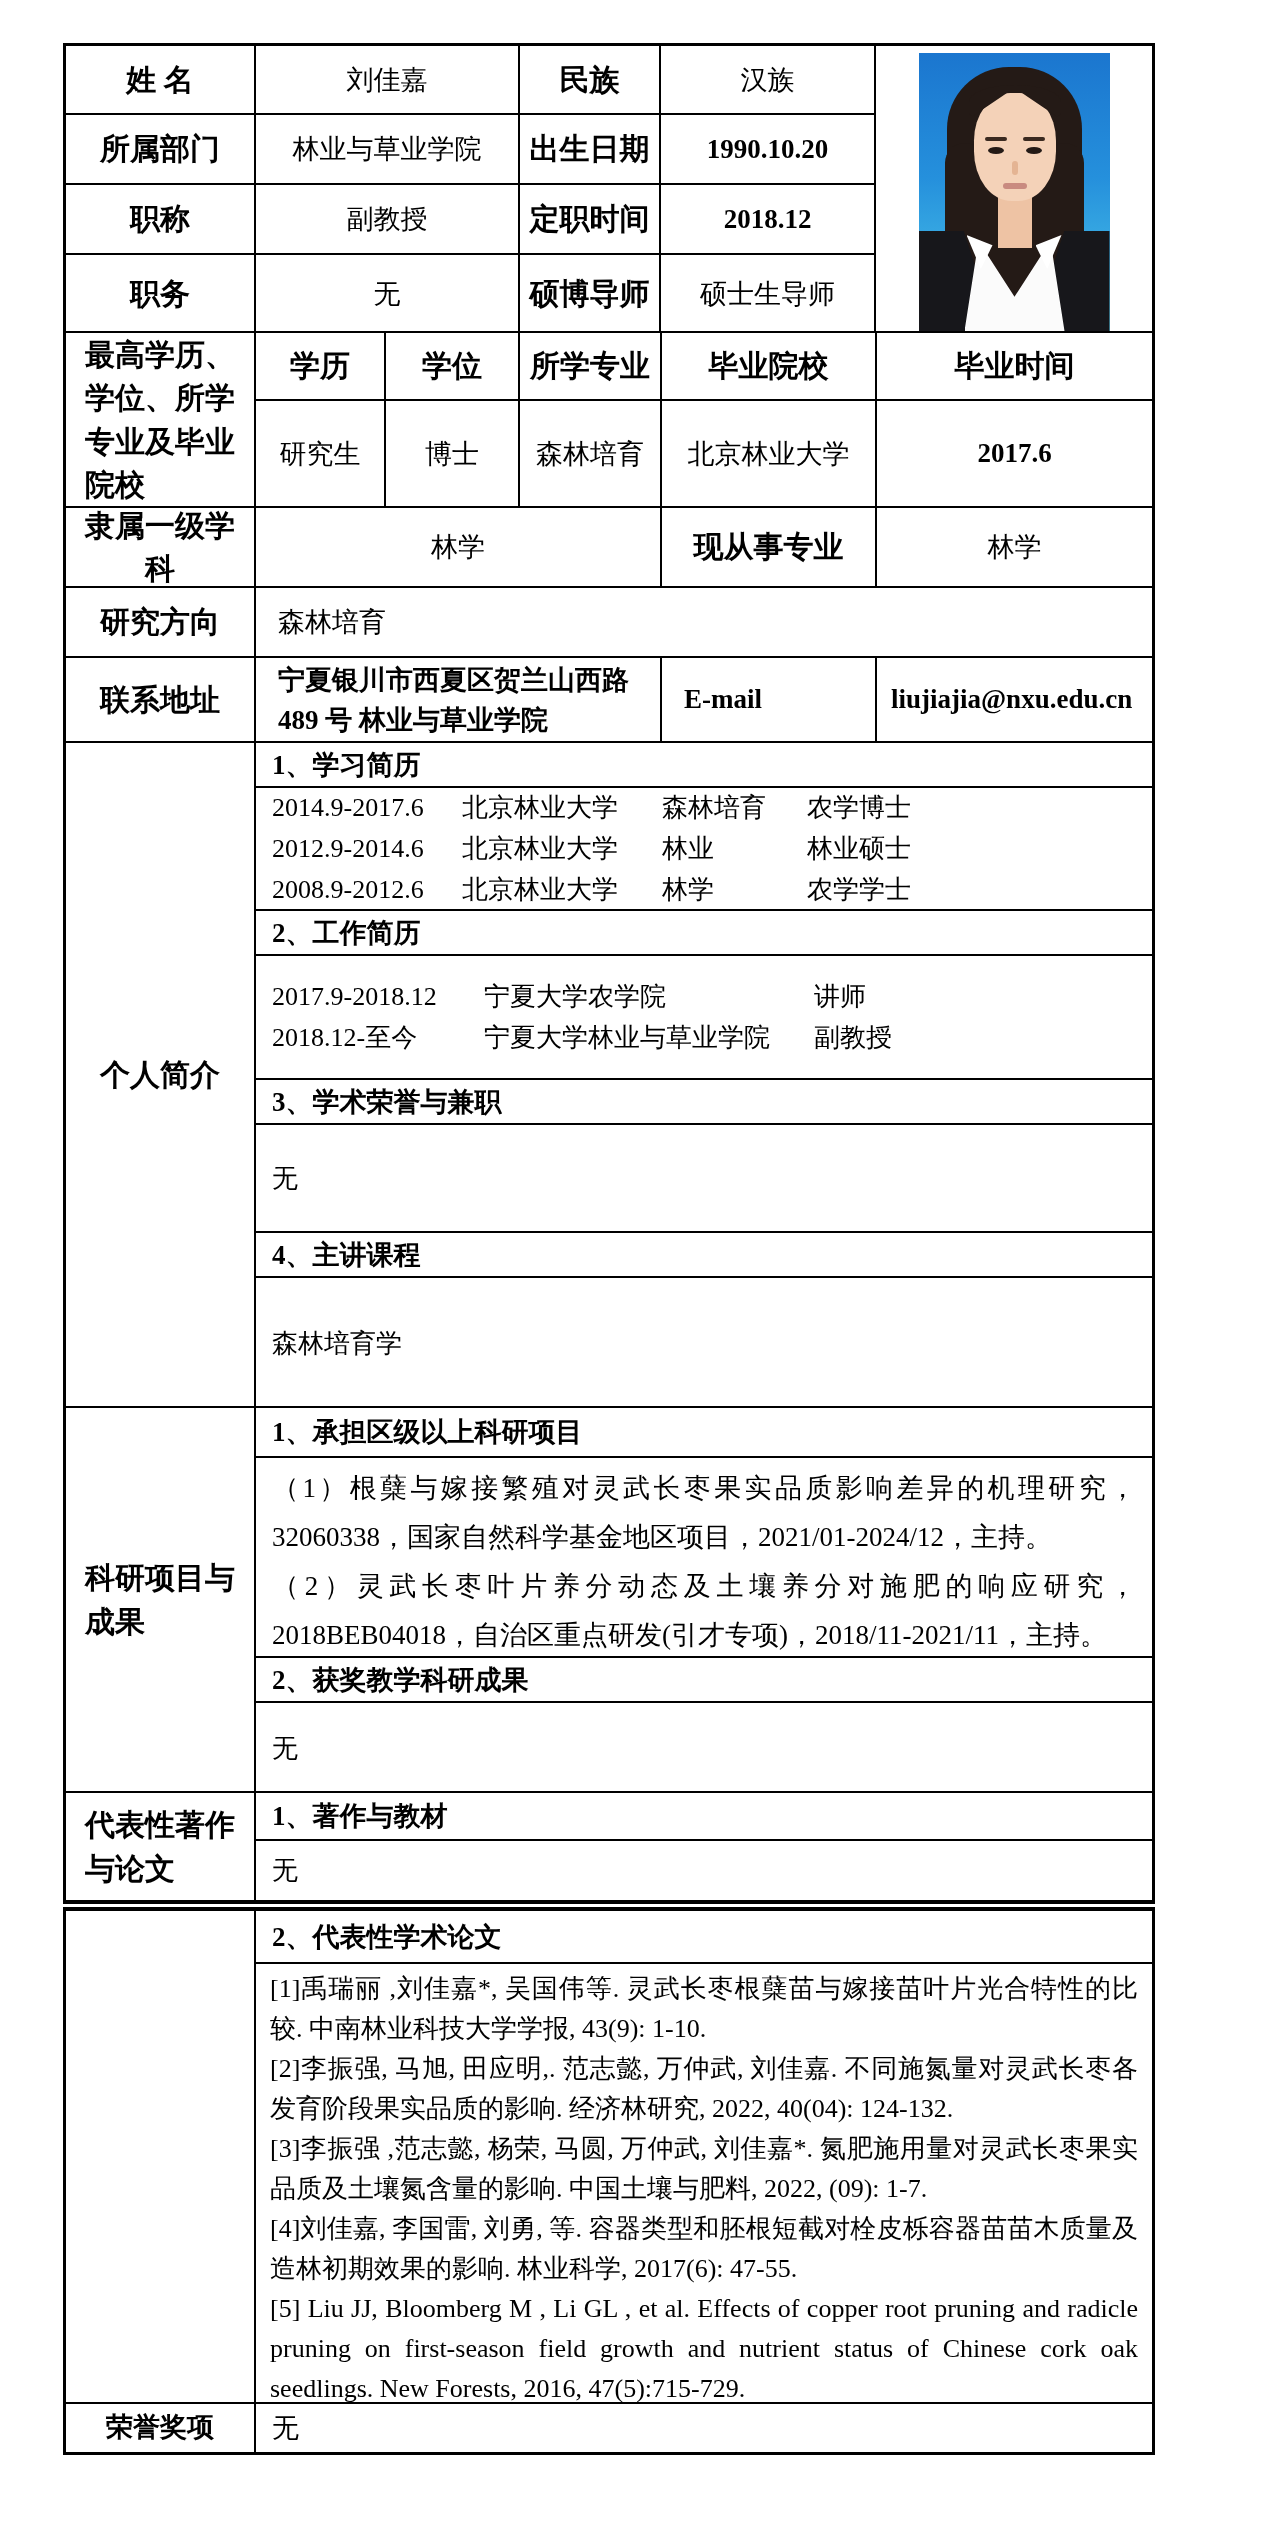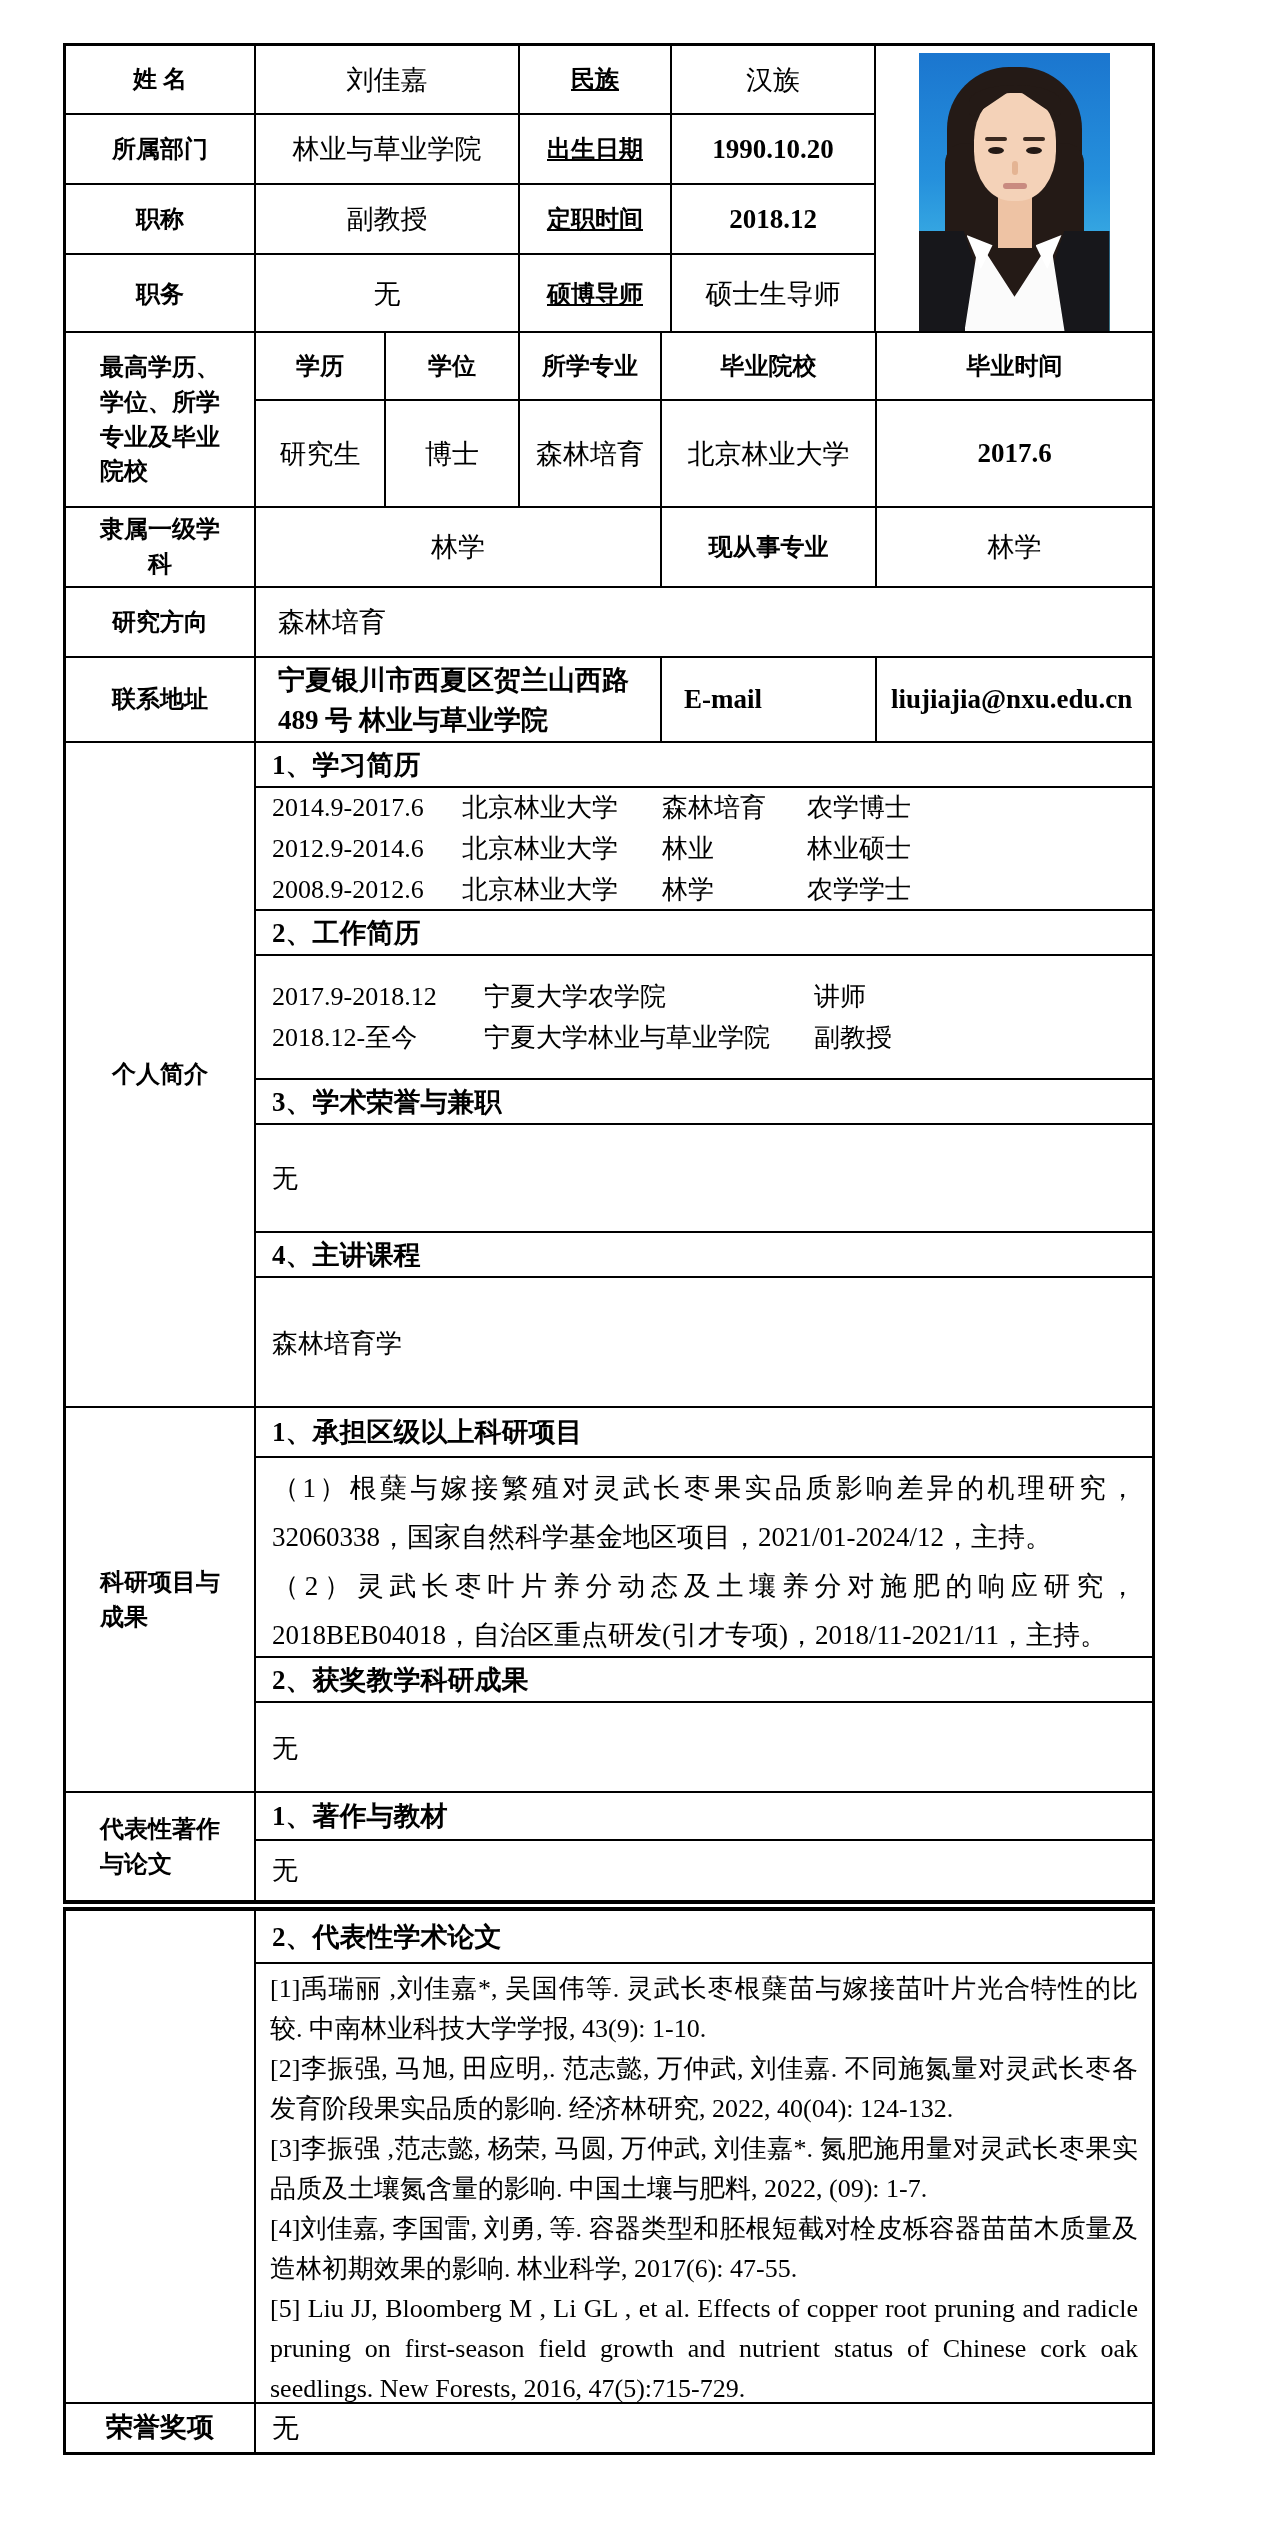--- a/index.html
+++ b/index.html
@@ -7,27 +7,27 @@
   .sheet { position:relative; width:1269px; height:2529px; background:#ffffff; margin:0 auto; overflow:hidden; color:#000; }
 
   .tbl { position:absolute; left:63px; width:1092px; border:3px solid #000; background:#fff; }
   .tbl1 { top:43px; border-bottom-width:4px; }
   .tbl2 { top:1907px; border-top-width:4px; }
 
   .row { display:flex; width:100%; }
   .bb { border-bottom:2px solid #000; }
   .cell { border-right:2px solid #000; display:flex; align-items:center; justify-content:center;
           text-align:center; overflow:hidden; }
-  .lab { font-weight:bold; font-size:24px; white-space:pre-line; line-height:1.45; }
+  .lab { font-weight:bold; font-size:30px; white-space:pre-line; line-height:1.45; }
   .val { font-size:27px; }
   .bold { font-weight:bold; }
   .leftpad { justify-content:flex-start; text-align:left; padding-left:22px; }
 
   
-  .c1 { width:190px; } .c2 { width:264px; } .c3 { width:152px;text-decoration:underline; } .c4 { width:215px; }
+  .c1 { width:190px; } .c2 { width:264px; } .c3 { width:141px; } .c4 { width:215px; }
   .e1 { width:130px; } .e2 { width:134px; } .e3 { width:142px; }
 
   
   .topsec { position:relative; height:287px; border-bottom:2px solid #000; }
   .toprows { width:808px; }
   .r1 { height:69px; } .r2 { height:70px; } .r3 { height:70px; } .r4 { height:78px; }
   .toprows .row .cell.c4 { flex:1; border-right:none; }
   .photo-cell { position:absolute; top:0; right:0; width:278px; height:287px; border-left:2px solid #000;
                 display:flex; align-items:flex-start; justify-content:center; padding-top:7px; }
 

